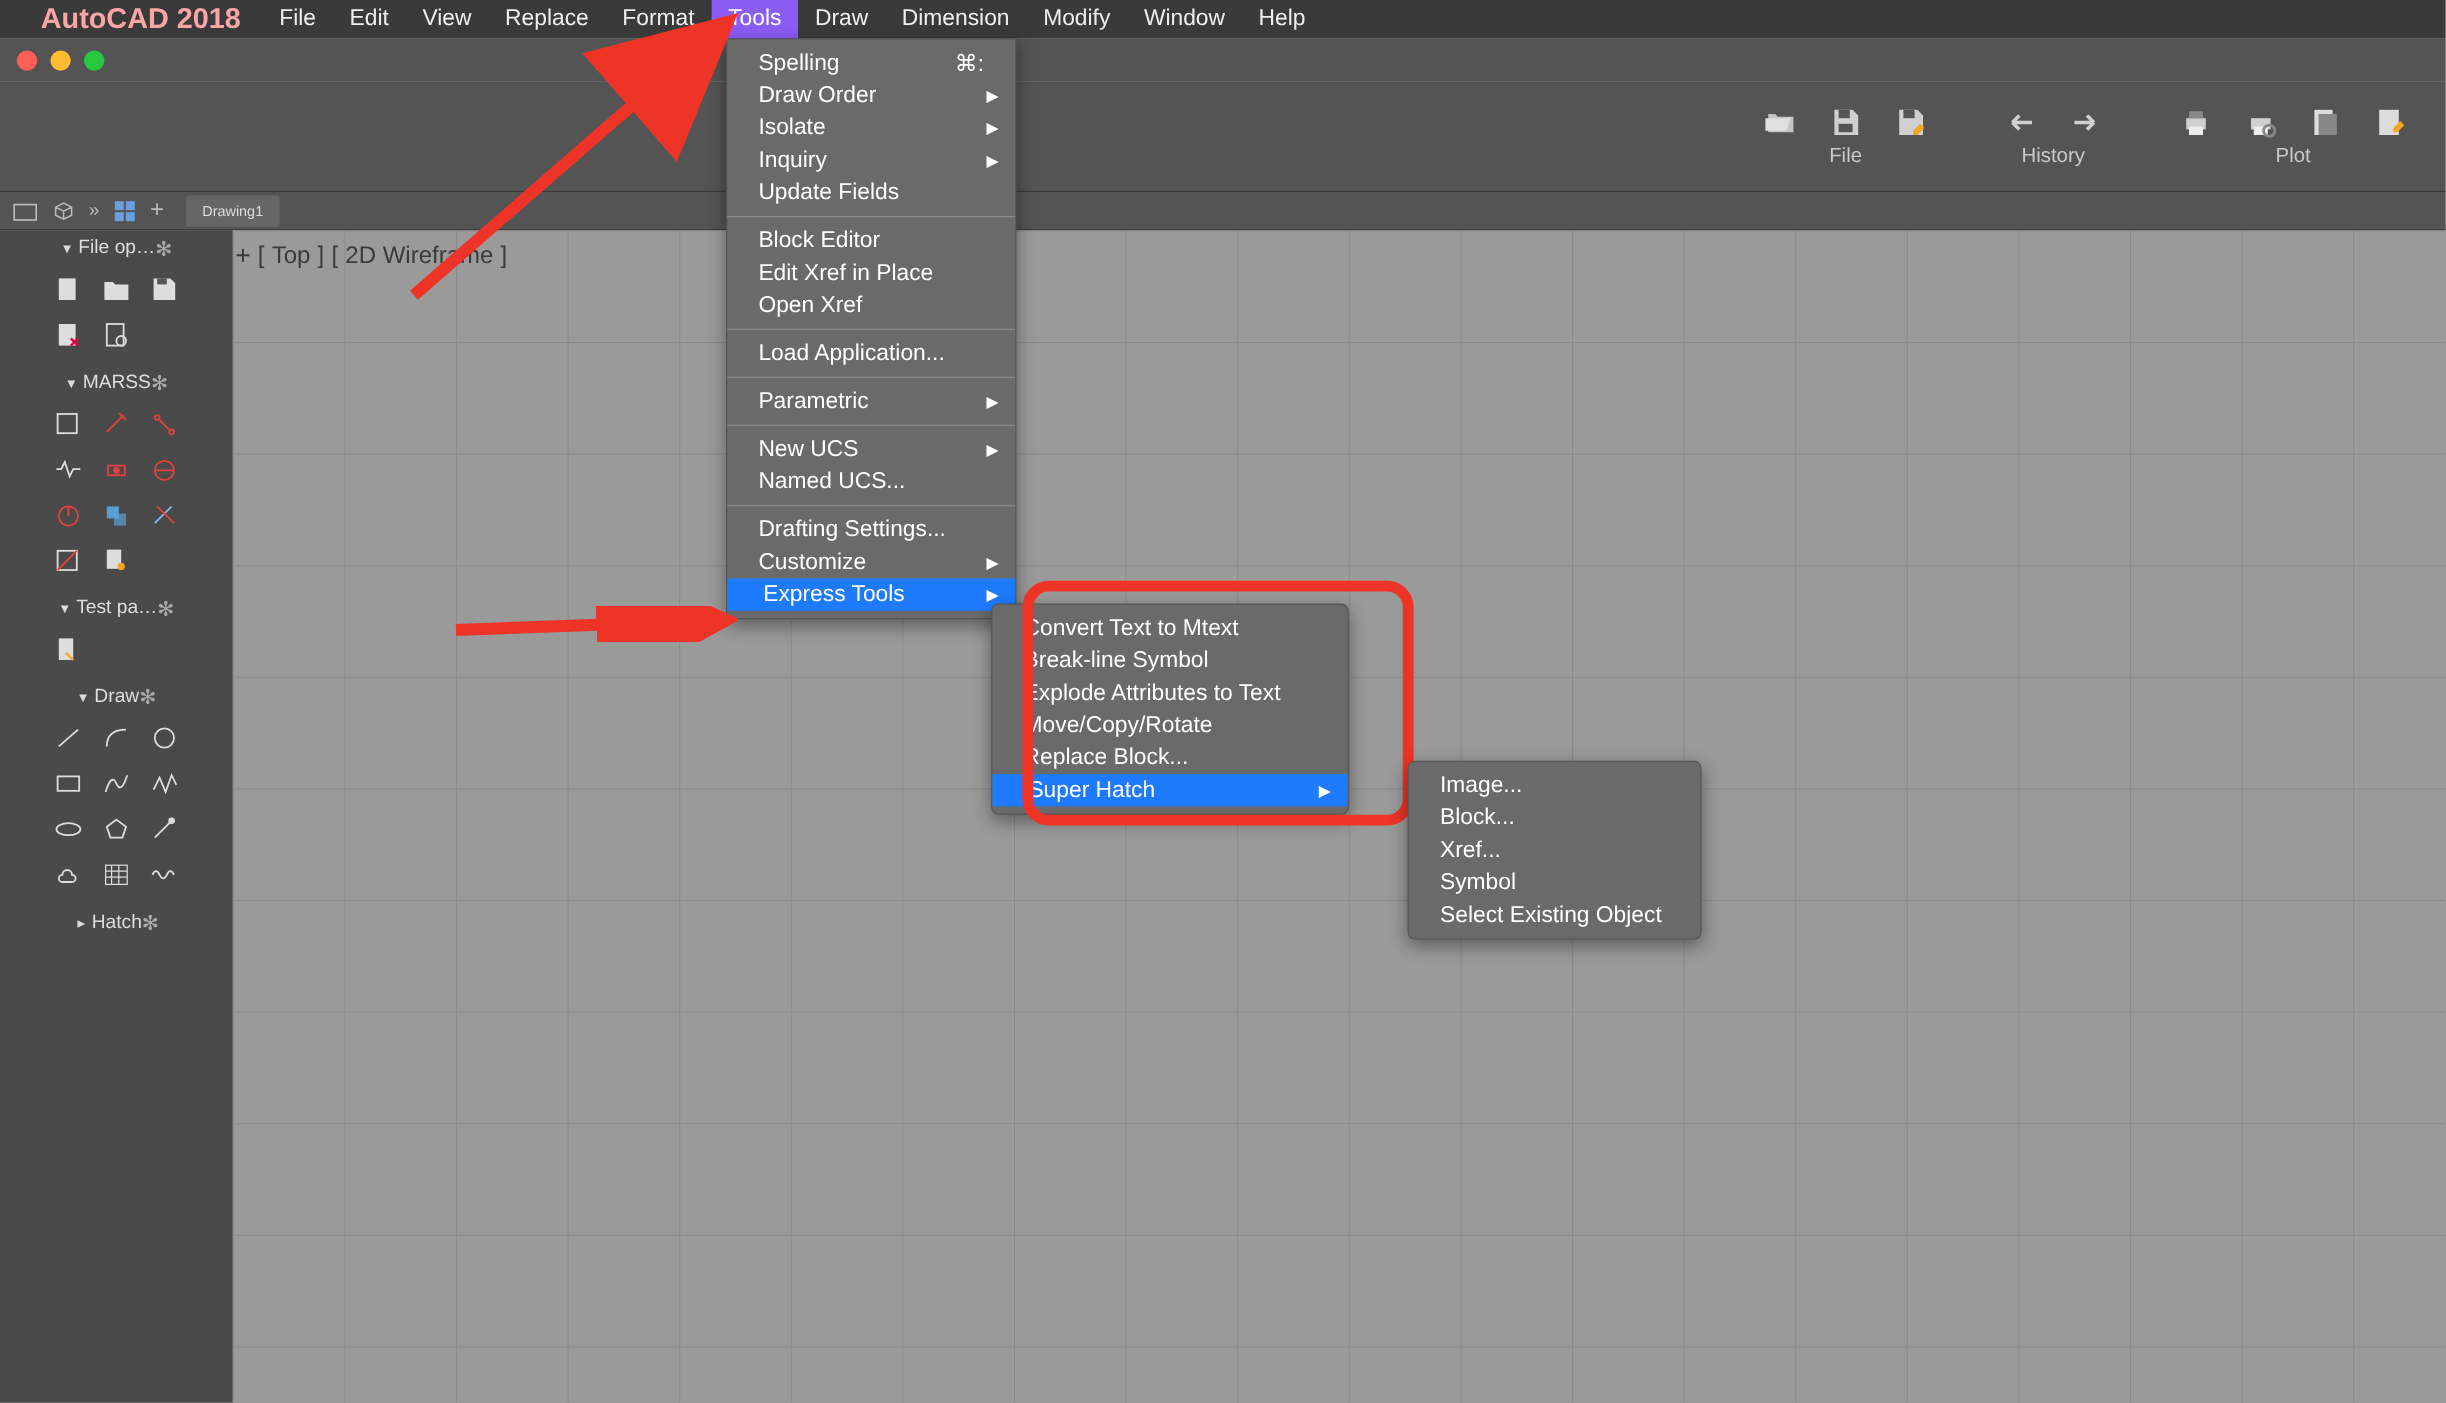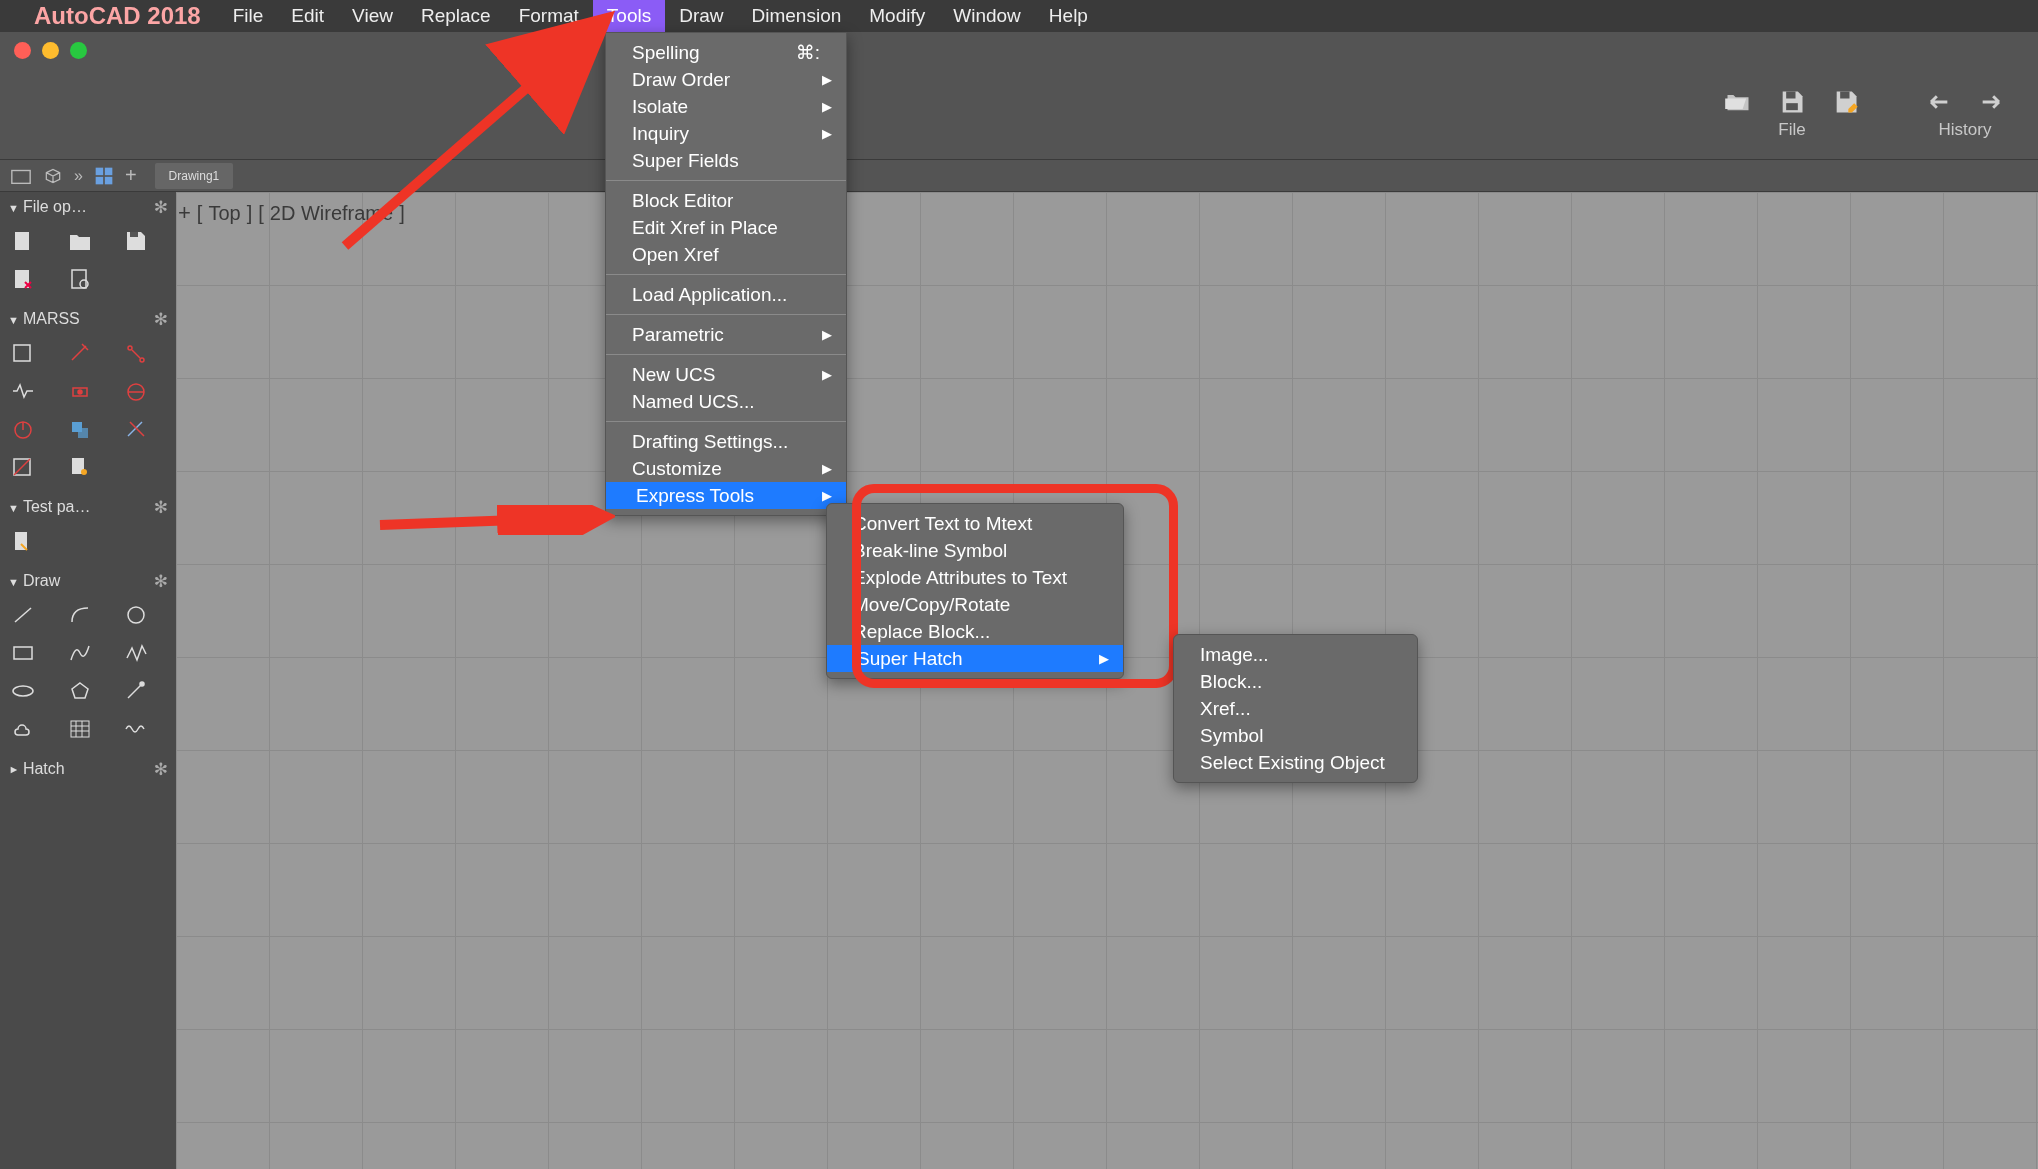--- a/index.html
+++ b/index.html
@@ -28,21 +28,21 @@
     .tbicon { width: 32px; height: 28px; color: #d0d0d0; }
     
     
     .tabbar { height: 32px; background: #545454; display: flex; align-items: center; border-bottom: 1px solid #3a3a3a; }
     .tabbar-left { display: flex; align-items: center; gap: 10px; padding: 0 10px; }
     .tb-icon { width: 22px; height: 20px; color: #bbb; }
     .tab { background: #666; height: 26px; padding: 0 14px; display: flex; align-items: center; color: #ddd; font-size: 12px; margin-left: 8px; border-radius: 2px;}
     
     
     .main { display: flex; height: calc(100% - 192px); }
-    .sidepanel { width: 176px; background: #4a4a4a; display: flex; flex-direction: column; }
+    .sidepanel { width: 194px; background: #4a4a4a; display: flex; flex-direction: column; align-items: center; }
     .panel-header { height: 30px; display: flex; align-items: center; justify-content: space-between; padding: 0 8px; color: #ddd; font-size: 16px;}
     .panel-header .tri { font-size: 11px; margin-right: 4px;}
     .panel-body { padding: 6px 8px 12px 8px; display: grid; grid-template-columns: repeat(3, 1fr); gap: 12px 10px; }
     .pal-icon { width: 30px; height: 26px; display: flex; align-items: center; justify-content: center;}
     .gear { color: #aaa; font-size: 17px;}
     
     .canvas { flex: 1; position: relative; background: #9a9a9a; }
     .grid { position: absolute; inset: 0; background-image: 
       linear-gradient(#8b8b8b 1px, transparent 1px),
       linear-gradient(90deg, #8b8b8b 1px, transparent 1px);
@@ -113,20 +113,43 @@
   <div class="tool-group">
     <div class="tool-icons">
       <svg class="tbicon" viewBox="0 0 24 24" fill="none" stroke="currentColor" stroke-width="2.5">
           <path d="M20 12H6m0 0l5-5m-5 5l5 5"></path>
         </svg>
       <svg class="tbicon" viewBox="0 0 24 24" fill="none" stroke="currentColor" stroke-width="2.5">
           <path d="M4 12h14m0 0l-5-5m5 5l-5 5"></path>
         </svg>
     </div>
     <span class="tool-label">History</span>
+  </div>
+  <div class="tool-group">
+    <div class="tool-icons">
+      <svg class="tbicon" viewBox="0 0 24 24" fill="currentColor">
+          <rect x="5" y="9" width="14" height="8"></rect>
+          <rect x="7" y="4" width="10" height="5" fill="#888"></rect>
+          <rect x="7" y="15" width="10" height="6" fill="#eee"></rect>
+        </svg>
+      <svg class="tbicon" viewBox="0 0 24 24" fill="currentColor">
+          <rect x="5" y="9" width="14" height="8"></rect>
+          <rect x="7" y="15" width="10" height="6" fill="#eee"></rect>
+          <circle cx="18" cy="18" r="4" fill="none" stroke="#888" stroke-width="2"></circle>
+        </svg>
+      <svg class="tbicon" viewBox="0 0 24 24" fill="currentColor">
+          <rect x="4" y="3" width="13" height="18" fill="#ddd"></rect>
+          <rect x="7" y="6" width="13" height="15" fill="#888"></rect>
+        </svg>
+      <svg class="tbicon" viewBox="0 0 24 24" fill="currentColor">
+          <rect x="4" y="3" width="14" height="18" fill="#ddd"></rect>
+          <path d="M14 16l5-5 3 3-5 5h-3z" fill="#f5a623"></path>
+        </svg>
+    </div>
+    <span class="tool-label">Plot</span>
   </div>
 </div>
 
 <div class="tabbar">
   <div class="tabbar-left">
     <svg class="tb-icon" viewBox="0 0 24 20" fill="none" stroke="#bbb" stroke-width="1.5">
         <rect x="2" y="4" width="20" height="14"></rect>
       </svg>
     <svg class="tb-icon" viewBox="0 0 24 24" fill="none" stroke="#bbb" stroke-width="1.5">
         <path d="M4 8l8-4 8 4v8l-8 4-8-4z M4 8l8 4 8-4 M12 12v8"></path>
@@ -353,21 +376,21 @@
     </div>
   </div>
 </div>
 
 <div class="dropdown" id="tools-dd" style="left:605px; top:32px; width:242px;text-align:center;">
     <div style="height:6px"></div>
     <div class="dd-item">Spelling<span class="dd-shortcut">⌘:</span></div>
     <div class="dd-item">Draw Order<span class="dd-arrow">▶</span></div>
     <div class="dd-item">Isolate<span class="dd-arrow">▶</span></div>
     <div class="dd-item">Inquiry<span class="dd-arrow">▶</span></div>
-    <div class="dd-item">Super Fields</div>
+    <div class="dd-item">Update Fields</div>
     <div class="dd-sep"></div>
     <div class="dd-item">Block Editor</div>
     <div class="dd-item">Edit Xref in Place</div>
     <div class="dd-item">Open Xref</div>
     <div class="dd-sep"></div>
     <div class="dd-item">Load Application...</div>
     <div class="dd-sep"></div>
     <div class="dd-item">Parametric<span class="dd-arrow">▶</span></div>
     <div class="dd-sep"></div>
     <div class="dd-item">New UCS<span class="dd-arrow">▶</span></div>

